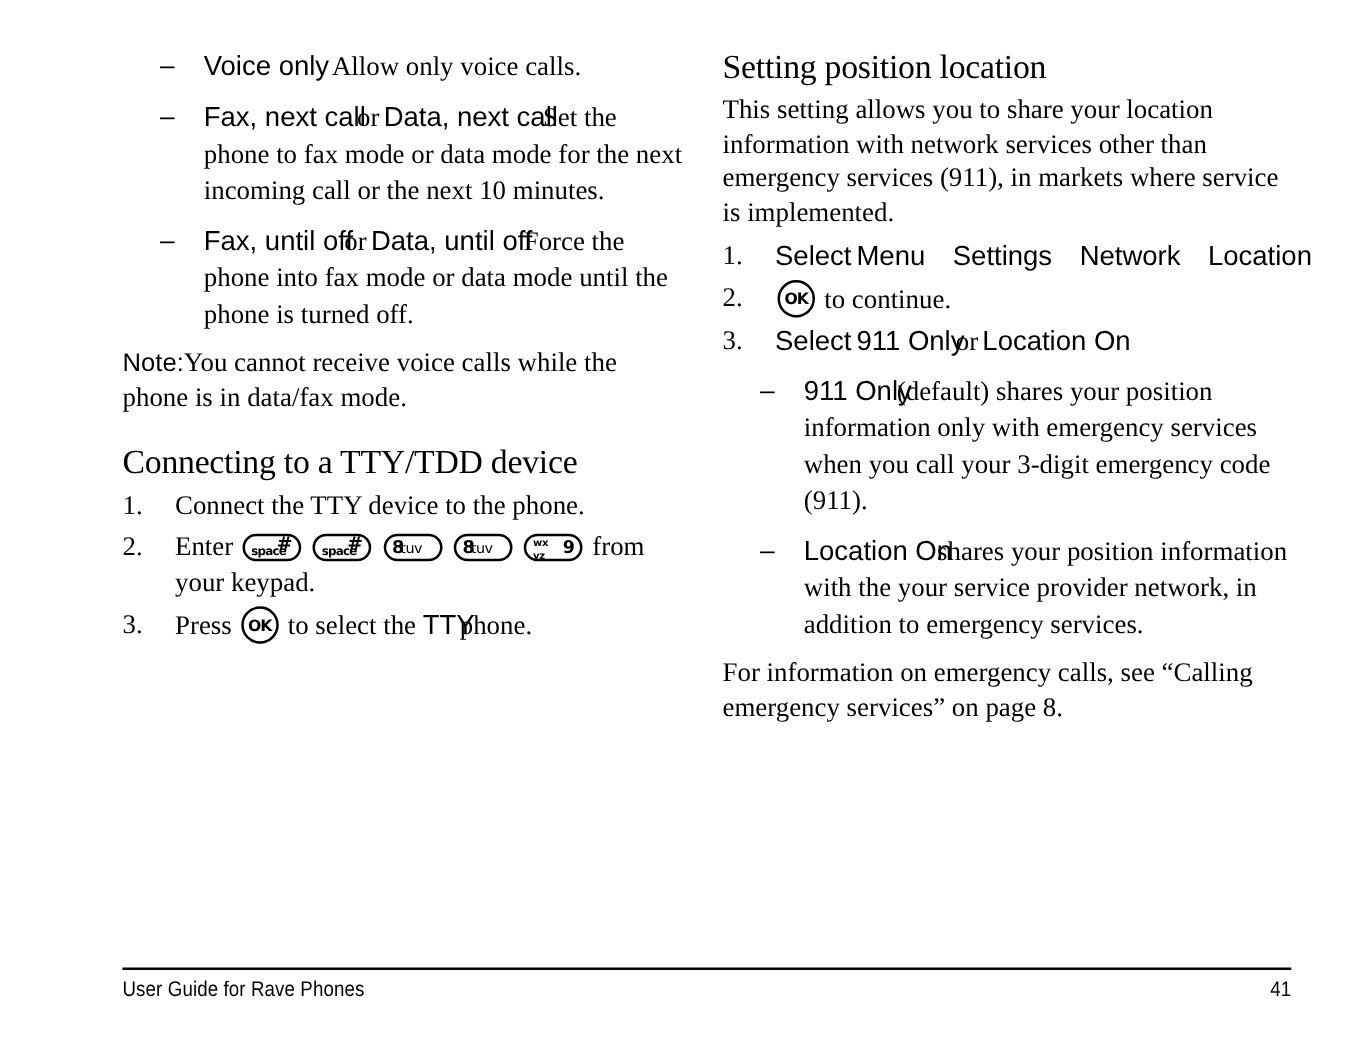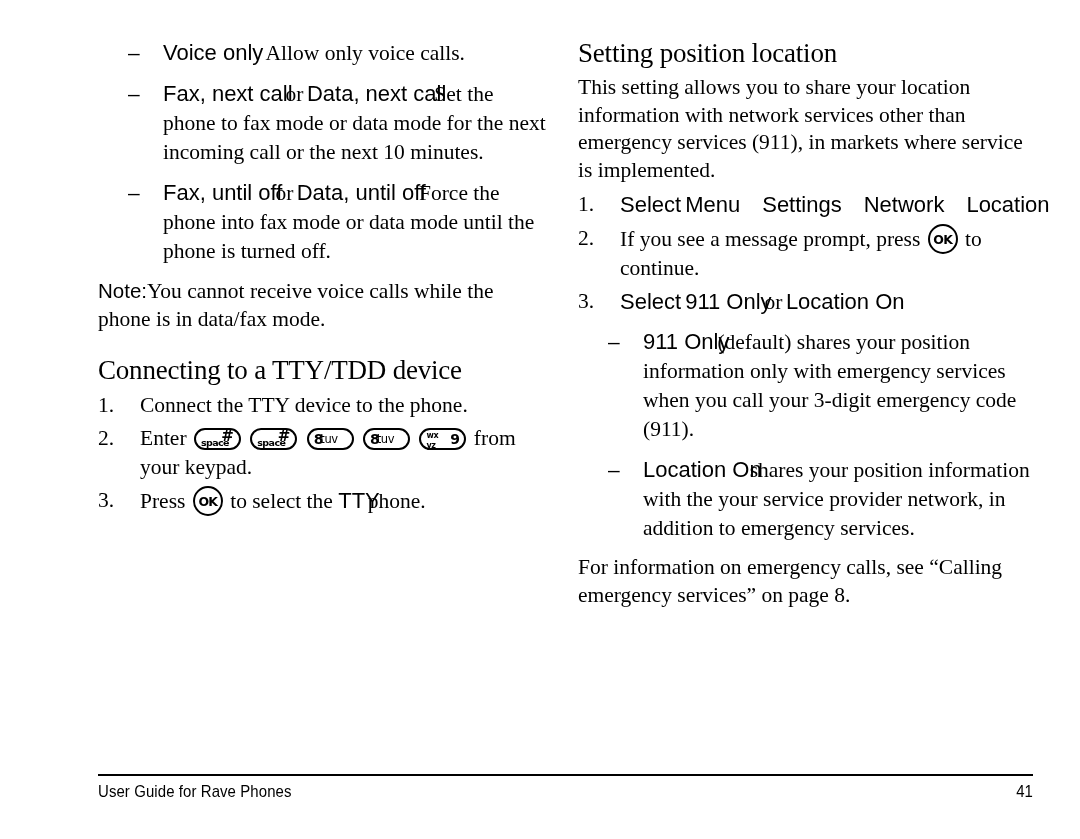--- a/index.html
+++ b/index.html
@@ -311,21 +311,20 @@
 
     <p class="para">This setting allows you to share your location information with network services other than emergency services (911), in markets where service is implemented.</p>
 
     <div class="num-item" style="margin-top:6px;">
       <span class="num">1.</span>
       <span class="term" style="margin-right:4px;">Select</span><span class="term gap-menu">Menu</span><span class="term gap-menu">Settings</span><span class="term gap-menu">Network</span><span class="term">Location</span>
     </div>
 
     <div class="num-item">
       <span class="num">2.</span>
-      <span class="serif">If you see a message prompt, press</span>
       <span class="key key-round">
         <span class="k-ok">OK</span>
       </span>
       <span class="serif">to continue.</span>
     </div>
 
     <div class="num-item">
       <span class="num">3.</span>
       <span class="term" style="margin-right:4px;">Select</span><span class="term collide">911 Only</span><span class="serif tight">or</span>
       <span class="term">Location On</span>

